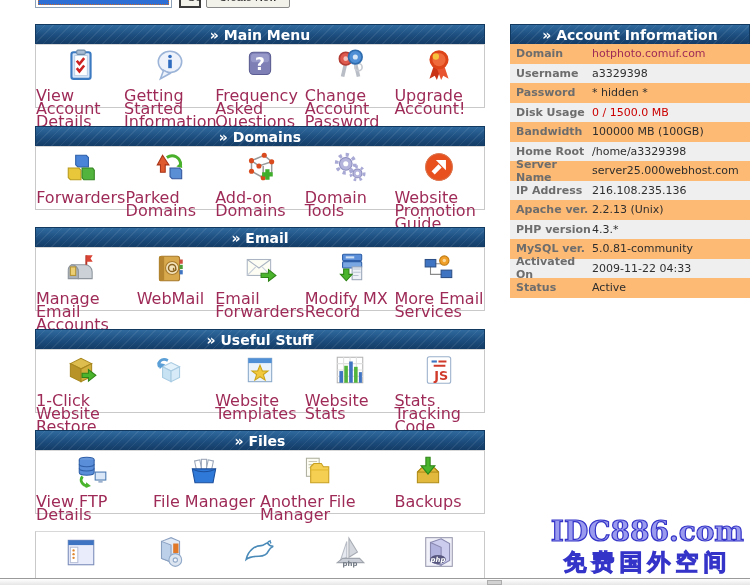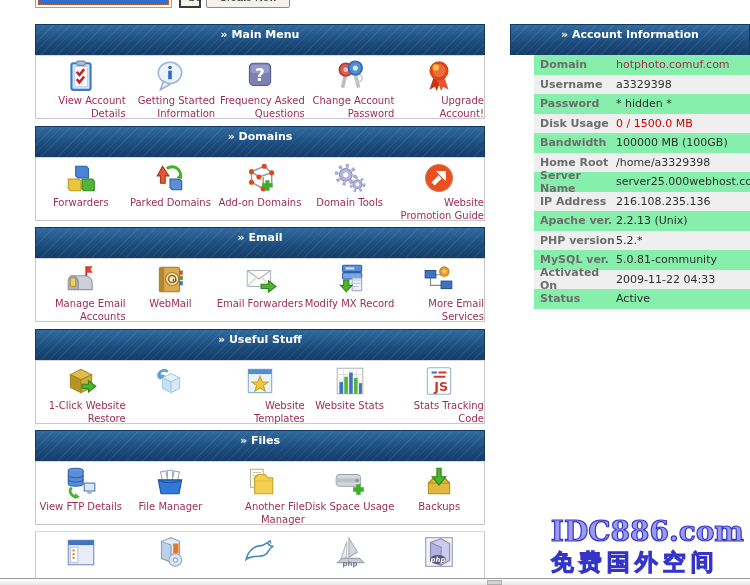--- a/index.html
+++ b/index.html
@@ -11,42 +11,42 @@
   .shortcut-select{position:absolute;left:35px;top:-14px;width:137px;height:22px;
     background:#fff;border:1px solid #8ea2b8;box-sizing:border-box;}
   .shortcut-select .sel-fill{position:absolute;left:2px;right:2px;top:2px;bottom:2px;
     background:#2e6fd6;border:1px dotted #c96a2a;}
   .btn{position:absolute;box-sizing:border-box;background:#f2f1ea;color:#222;
     font-size:11px;text-align:center;line-height:17px;cursor:pointer;}
   .go-btn{left:179px;top:-14px;width:22px;height:22px;border:2px solid #3a3a3a;}
   .create-btn{left:206px;top:-13px;width:84px;height:21px;border:1px solid #8a8a8a;border-radius:2px;}
   
   .panel{position:absolute;left:35px;width:450px;}
-  .hdr{height:31px;line-height:20px;text-align:center;color:#fff;font-size:11px;font-weight:bold;
+  .hdr{height:20px;line-height:20px;text-align:center;color:#fff;font-size:14px;font-weight:bold;
     background:
       repeating-linear-gradient(135deg, rgba(255,255,255,0.07) 0 1px, transparent 1px 6px),
       linear-gradient(180deg,#306a9e 0%,#1c4d7e 55%,#143c66 100%);
     border:1px solid #12395f;border-bottom:none;box-sizing:border-box;}
   .grid{display:flex;background:#fff;border:1px solid #c9c9c9;border-top:1px solid #d8d8d8;
     height:64px;box-sizing:border-box;}
   .cell{flex:1;display:flex;flex-direction:column;align-items:center;padding-top:3px;cursor:pointer;min-width:0;}
   .cell .icon{width:34px;height:34px;display:block;}
   .cell .icon svg{width:100%;height:100%;display:block;}
-  .cell .label{font-size:10px;line-height:13px;color:#9e2b57;text-align:right;margin-top:1px;}
+  .cell .label{font-size:16px;line-height:13px;color:#9e2b57;text-align:left;margin-top:7px;}
   
   .account{position:absolute;left:510px;top:24px;width:240px;}
-  .acc-rows{background:#86efac;margin-left:24px;}
+  .acc-rows{background:#fdba74;}
   .acc-row{display:flex;align-items:center;height:19.5px;font-size:11px;}
   .acc-row:nth-child(even){background:#efefef;}
   .acc-row .k{flex:none;width:76px;padding-left:6px;font-weight:bold;color:#6d6d6d;}
   .acc-row .v{color:#2e2e2e;white-space:nowrap;}
   .acc-row .v.link{color:#9e2b57;}
   .acc-row .v.red{color:#cc0000;}
   
-  .watermark{position:absolute;right:6px;top:517px;pointer-events:none;}
+  .watermark{position:absolute;right:6px;top:517px;text-align:center;pointer-events:none;}
   .wm1{font-family:"DejaVu Serif","Liberation Serif",serif;font-size:28px;font-weight:bold;
     color:#9a9aee;-webkit-text-stroke:1.2px #3434c8;line-height:30px;}
   .wm2{font-size:23px;font-weight:bold;letter-spacing:5px;color:#8b5cf6;
     -webkit-text-stroke:1px #3434c8;line-height:27px;margin-top:2px;}
   
   .hscroll{position:absolute;left:0;top:578px;width:750px;height:7px;
     background:linear-gradient(#ffffff,#e2e2e2);border-top:1px solid #9a9a9a;}
   .hscroll .thumb{position:absolute;left:487px;top:1px;width:15px;height:5px;
     background:#d2d2d2;border:1px solid #adadad;box-sizing:border-box;}
 </style>
@@ -364,31 +364,20 @@
             <path d="M9 7h8M9 10h8M9 13h6" stroke="#c8c8b4"></path>
             <path d="M11 12l3-3h7l2 3h5v15H11z" fill="#f5cf52" stroke="#c8a020"></path>
             <path d="M11 15h17" stroke="#e0b830"></path>
           </svg>
         </span>
         <div class="label">Another File Manager</div>
       </div>
       <div class="cell">
         <span class="icon">
           <svg viewBox="0 0 32 32">
-            <rect x="3" y="9" width="23" height="11" rx="3.5" fill="#d4d8de" stroke="#9aa0a8"></rect>
-            <rect x="3" y="12.5" width="23" height="4" fill="#bcc2ca"></rect>
-            <circle cx="22.5" cy="14.5" r="1.5" fill="#8a9098"></circle>
-            <path d="M20 25h10M25 20v10" stroke="#3fae2a" stroke-width="4.2" transform="translate(-1,-2)"></path>
-          </svg>
-        </span>
-        <div class="label">Disk Space Usage</div>
-      </div>
-      <div class="cell">
-        <span class="icon">
-          <svg viewBox="0 0 32 32">
             <path d="M6 17l4-4h12l4 4v10H6z" fill="#e2b93c" stroke="#b08c18"></path>
             <path d="M6 17h20" stroke="#b08c18"></path>
             <path d="M6 17l4-4M26 17l-4-4" stroke="#b08c18"></path>
             <path d="M14 3v8h-4.5l6.5 8 6.5-8H18V3z" fill="#49b42c" stroke="#2f8418"></path>
           </svg>
         </span>
         <div class="label">Backups</div>
       </div>
     </div>
 </section>
@@ -488,21 +477,21 @@
       <div class="acc-row">
         <span class="k">IP Address</span>
         <span class="v">216.108.235.136</span>
       </div>
       <div class="acc-row">
         <span class="k">Apache ver.</span>
         <span class="v">2.2.13 (Unix)</span>
       </div>
       <div class="acc-row">
         <span class="k">PHP version</span>
-        <span class="v">5.2.*</span>
+        <span class="v">4.3.*</span>
       </div>
       <div class="acc-row">
         <span class="k">MySQL ver.</span>
         <span class="v">5.0.81-community</span>
       </div>
       <div class="acc-row">
         <span class="k">Activated On</span>
         <span class="v">2009-11-22 04:33</span>
       </div>
       <div class="acc-row">

